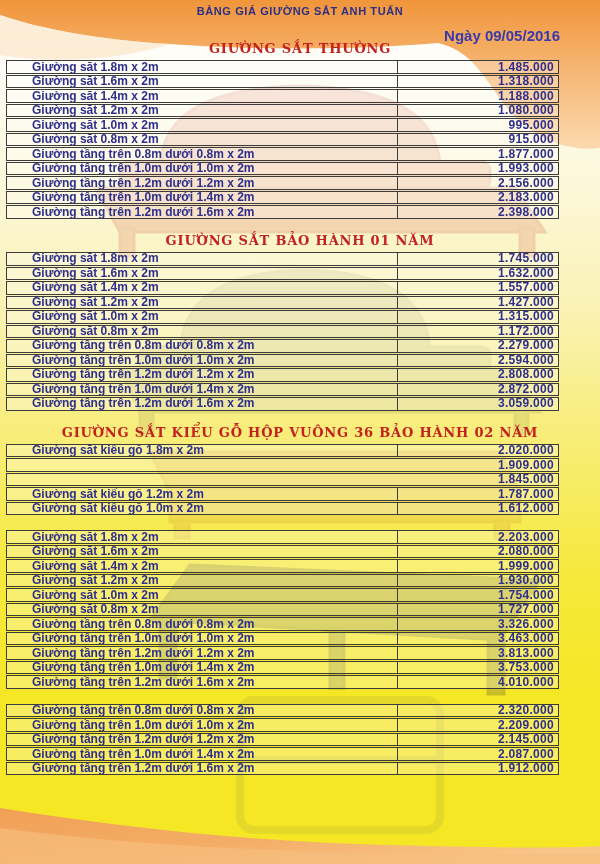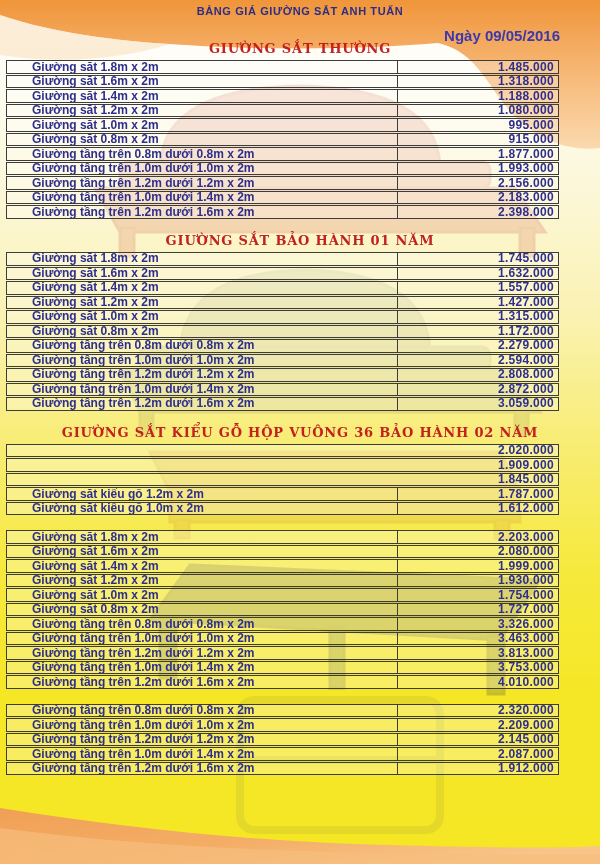--- a/index.html
+++ b/index.html
@@ -221,20 +221,21 @@
     <div class="cell label">Giường tầng trên 1.2m dưới 1.6m x 2m</div>
     <div class="cell price">3.059.000</div>
   </div>
 </div>
   </section>
 
   <section class="section">
     <h2 class="section-title">GIƯỜNG SẮT KIỂU GỖ HỘP VUÔNG 36 BẢO HÀNH 02 NĂM</h2>
     <div class="ptable">
   <div class="prow">
+    <div class="cell label">Giường sắt kiểu gỗ 1.8m x 2m</div>
     <div class="cell price">2.020.000</div>
   </div>
 
   <div class="prow">
     <div class="cell price">1.909.000</div>
   </div>
 
   <div class="prow">
     <div class="cell price">1.845.000</div>
   </div>

